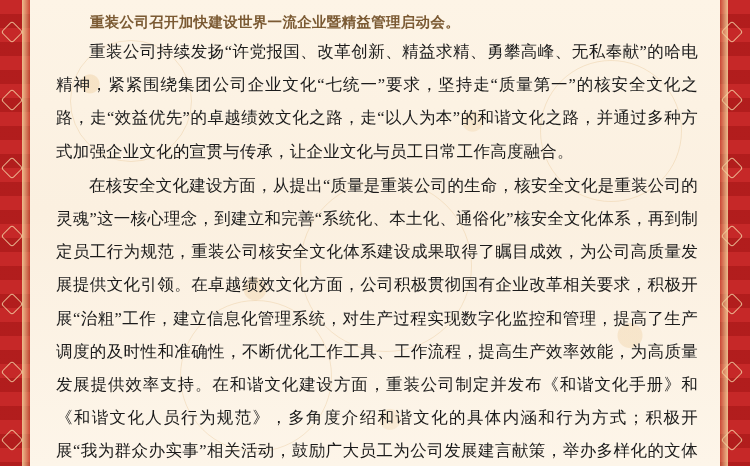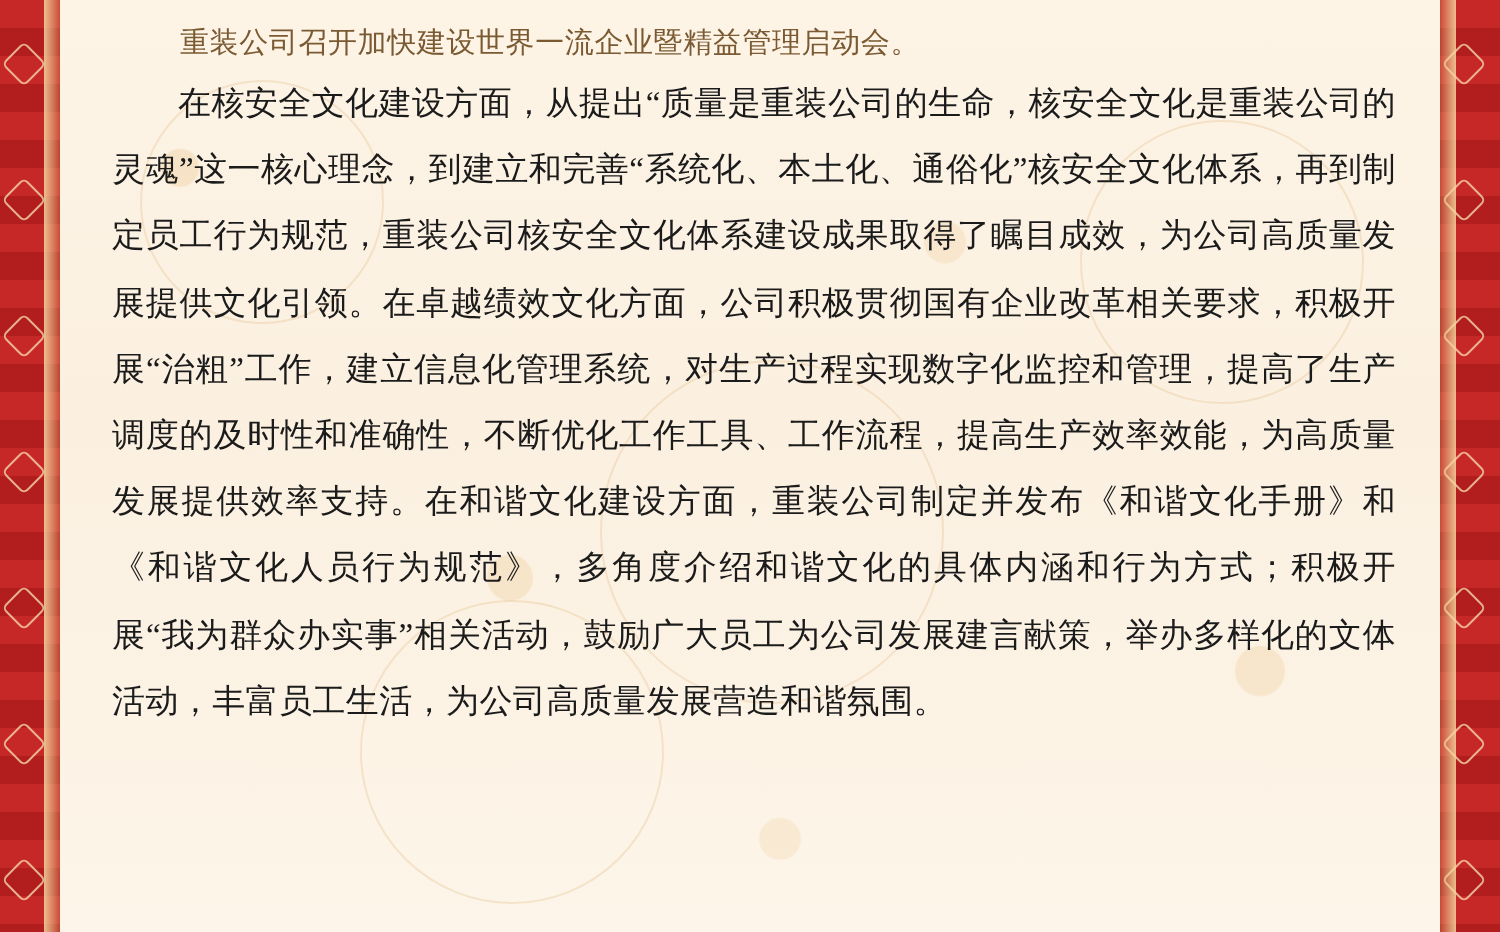--- a/index.html
+++ b/index.html
@@ -77,20 +77,21 @@
   }
 
   .heading-line {
     font-size: 14.5px;
     line-height: 26px;
     color: #7b5a33;
     letter-spacing: 0.3px;
     padding-left: 34px;
     white-space: nowrap;
     overflow: hidden;
+    font-weight: bold;
   }
 
   .para {
     font-size: 16.5px;
     line-height: 33.2px;
     color: #1b1b1b;
     text-align: justify;
     text-justify: inter-ideograph;
     text-indent: 2em;
     margin: 0;
@@ -131,16 +132,17 @@
     <div class="motif" style="top:92px;"></div>
     <div class="motif" style="top:160px;"></div>
     <div class="motif" style="top:228px;"></div>
     <div class="motif" style="top:296px;"></div>
     <div class="motif" style="top:364px;"></div>
     <div class="motif" style="top:432px;"></div>
   </div>
 
   <div class="content">
     <div class="heading-line">重装公司召开加快建设世界一流企业暨精益管理启动会。</div>
+    <p class="para">重装公司持续发扬“许党报国、改革创新、精益求精、勇攀高峰、无私奉献”的哈电精神，紧紧围绕集团公司企业文化“七统一”要求，坚持走“质量第一”的核安全文化之路，走“效益优先”的卓越绩效文化之路，走“以人为本”的和谐文化之路，并通过多种方式加强企业文化的宣贯与传承，让企业文化与员工日常工作高度融合。</p>
     <p class="para">在核安全文化建设方面，从提出“质量是重装公司的生命，核安全文化是重装公司的灵魂”这一核心理念，到建立和完善“系统化、本土化、通俗化”核安全文化体系，再到制定员工行为规范，重装公司核安全文化体系建设成果取得了瞩目成效，为公司高质量发展提供文化引领。在卓越绩效文化方面，公司积极贯彻国有企业改革相关要求，积极开展“治粗”工作，建立信息化管理系统，对生产过程实现数字化监控和管理，提高了生产调度的及时性和准确性，不断优化工作工具、工作流程，提高生产效率效能，为高质量发展提供效率支持。在和谐文化建设方面，重装公司制定并发布《和谐文化手册》和《和谐文化人员行为规范》，多角度介绍和谐文化的具体内涵和行为方式；积极开展“我为群众办实事”相关活动，鼓励广大员工为公司发展建言献策，举办多样化的文体活动，丰富员工生活，为公司高质量发展营造和谐氛围。</p>
   </div>
 
 </div>
 
 </body></html>

